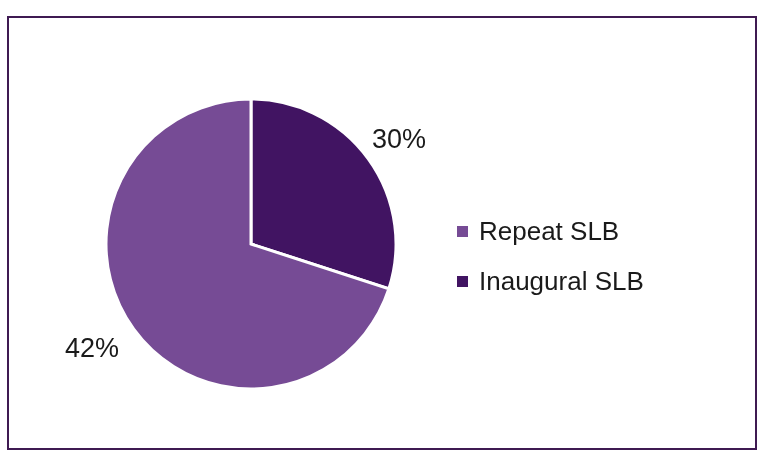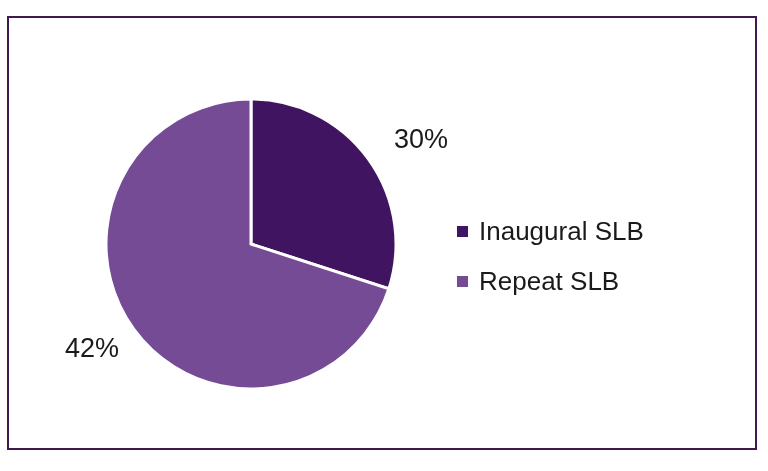--- a/index.html
+++ b/index.html
@@ -47,21 +47,21 @@
   .pct-label {
     position: absolute;
     font-family: "Liberation Sans", sans-serif;
     font-size: 27px;
     font-weight: 400;
     color: #1a1a1a;
     white-space: nowrap;
     letter-spacing: 0px;
   }
   #label-inaugural {
-    left: 385px;
+    left: 363px;
     top: 106px;
     text-align: center;
   }
   #label-repeat {
     left: 56px;
     top: 315px;
   }
   
   #legend {
     position: absolute;
@@ -106,25 +106,25 @@
       </svg>
     </div>
 
     <div class="pct-label" id="label-inaugural">30%</div>
 
     <div class="pct-label" id="label-repeat">42%</div>
 
     <div id="legend">
 
       <div class="legend-item">
-        <span class="legend-swatch" id="swatch-0" style="background: rgb(65, 20, 98);"></span>
-        <span class="legend-text">Inaugural SLB</span>
+        <span class="legend-swatch" id="swatch-1" style="background: rgb(118, 75, 149);"></span>
+        <span class="legend-text">Repeat SLB</span>
       </div>
 
       <div class="legend-item">
-        <span class="legend-swatch" id="swatch-1" style="background: rgb(118, 75, 149);"></span>
-        <span class="legend-text">Repeat SLB</span>
+        <span class="legend-swatch" id="swatch-0" style="background: rgb(65, 20, 98);"></span>
+        <span class="legend-text">Inaugural SLB</span>
       </div>
 
     </div>
 
   </div>
 </div>
 
 </body></html>

